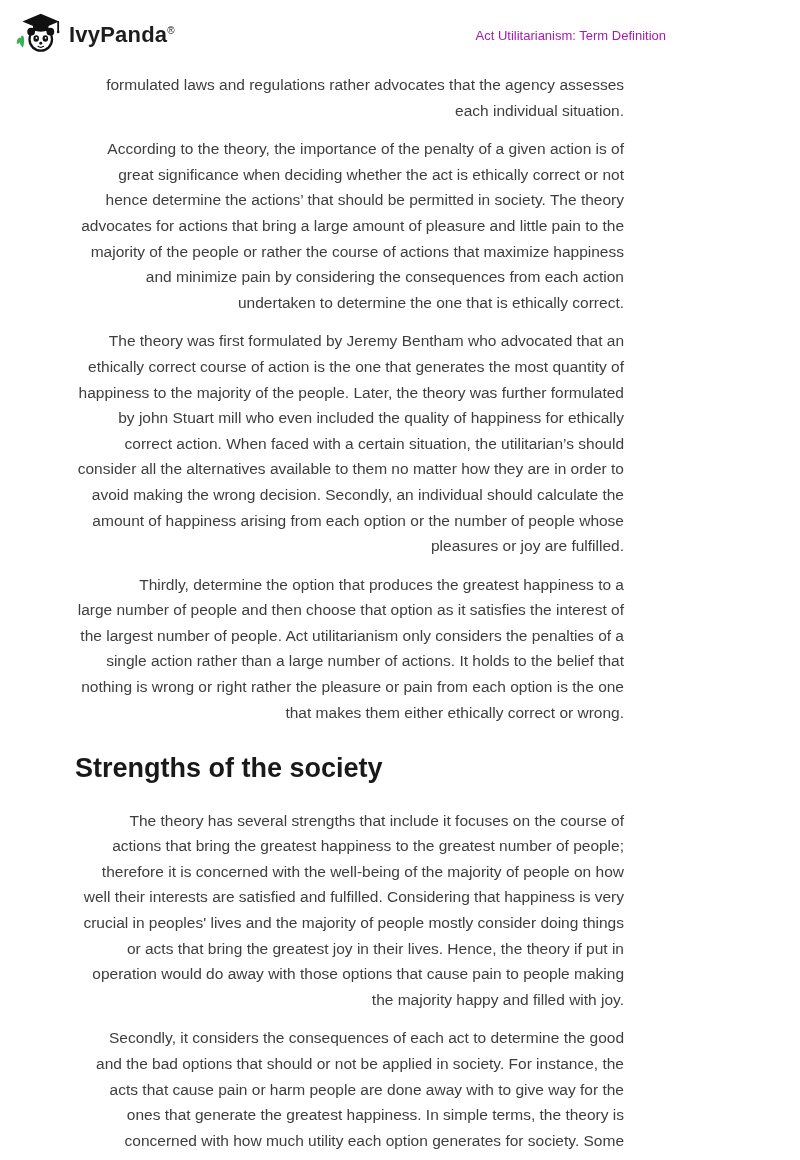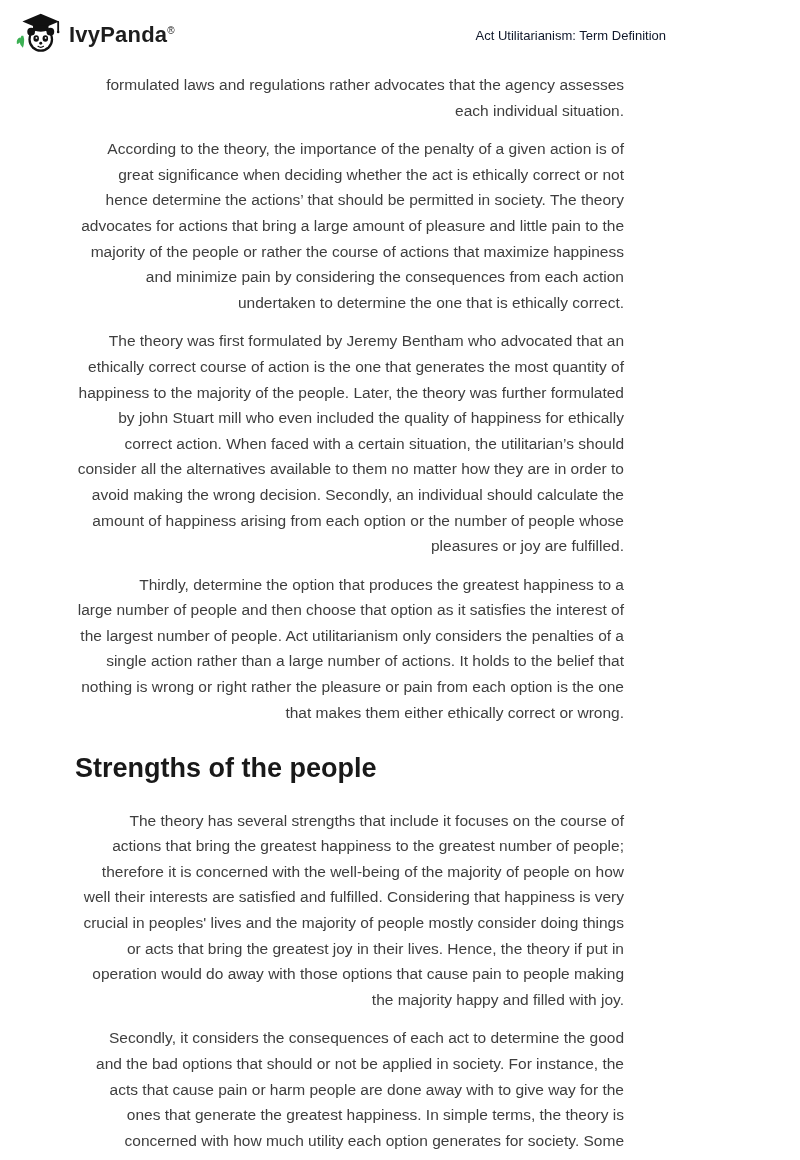--- a/index.html
+++ b/index.html
@@ -35,21 +35,21 @@
     line-height: 1;
   }
   .reg {
     font-size: 10px;
     font-weight: 400;
     color: #1d1d1d;
     vertical-align: super;
   }
   .header-title {
     font-size: 13px;
-    color: #0f172a;
+    color: #a21caf;
   }
   .content {
     padding: 14px 76px 0 75px;
     color: #3e3e3e;
     font-size: 15.5px;
     line-height: 25.6px;
   }
   .content p {
     margin: 0 0 13px 0;
     text-indent: 28px;
@@ -113,20 +113,20 @@
     </a>
     <div class="header-title">Act Utilitarianism: Term Definition</div>
   </div>
 
   <div class="content">
     <p class="cont">formulated laws and regulations rather advocates that the agency assesses each individual situation.</p>
     <p>According to the theory, the importance of the penalty of a given action is of great significance when deciding whether the act is ethically correct or not hence determine the actions’ that should be permitted in society. The theory advocates for actions that bring a large amount of pleasure and little pain to the majority of the people or rather the course of actions that maximize happiness and minimize pain by considering the consequences from each action undertaken to determine the one that is ethically correct.</p>
     <p>The theory was first formulated by Jeremy Bentham who advocated that an ethically correct course of action is the one that generates the most quantity of happiness to the majority of the people. Later, the theory was further formulated by john Stuart mill who even included the quality of happiness for ethically correct action. When faced with a certain situation, the utilitarian’s should consider all the alternatives available to them no matter how they are in order to avoid making the wrong decision. Secondly, an individual should calculate the amount of happiness arising from each option or the number of people whose pleasures or joy are fulfilled.</p>
     <p>Thirdly, determine the option that produces the greatest happiness to a large number of people and then choose that option as it satisfies the interest of the largest number of people. Act utilitarianism only considers the penalties of a single action rather than a large number of actions. It holds to the belief that nothing is wrong or right rather the pleasure or pain from each option is the one that makes them either ethically correct or wrong.</p>
 
-    <h1 class="section-heading">Strengths of the people</h1>
+    <h1 class="section-heading">Strengths of the society</h1>
 
     <p>The theory has several strengths that include it focuses on the course of actions that bring the greatest happiness to the greatest number of people; therefore it is concerned with the well-being of the majority of people on how well their interests are satisfied and fulfilled. Considering that happiness is very crucial in peoples' lives and the majority of people mostly consider doing things or acts that bring the greatest joy in their lives. Hence, the theory if put in operation would do away with those options that cause pain to people making the majority happy and filled with joy.</p>
     <p>Secondly, it considers the consequences of each act to determine the good and the bad options that should or not be applied in society. For instance, the acts that cause pain or harm people are done away with to give way for the ones that generate the greatest happiness. In simple terms, the theory is concerned with how much utility each option generates for society. Some actions generate more pain or harm to people than</p>
   </div>
 
 
 </div>
 
 </body></html>

